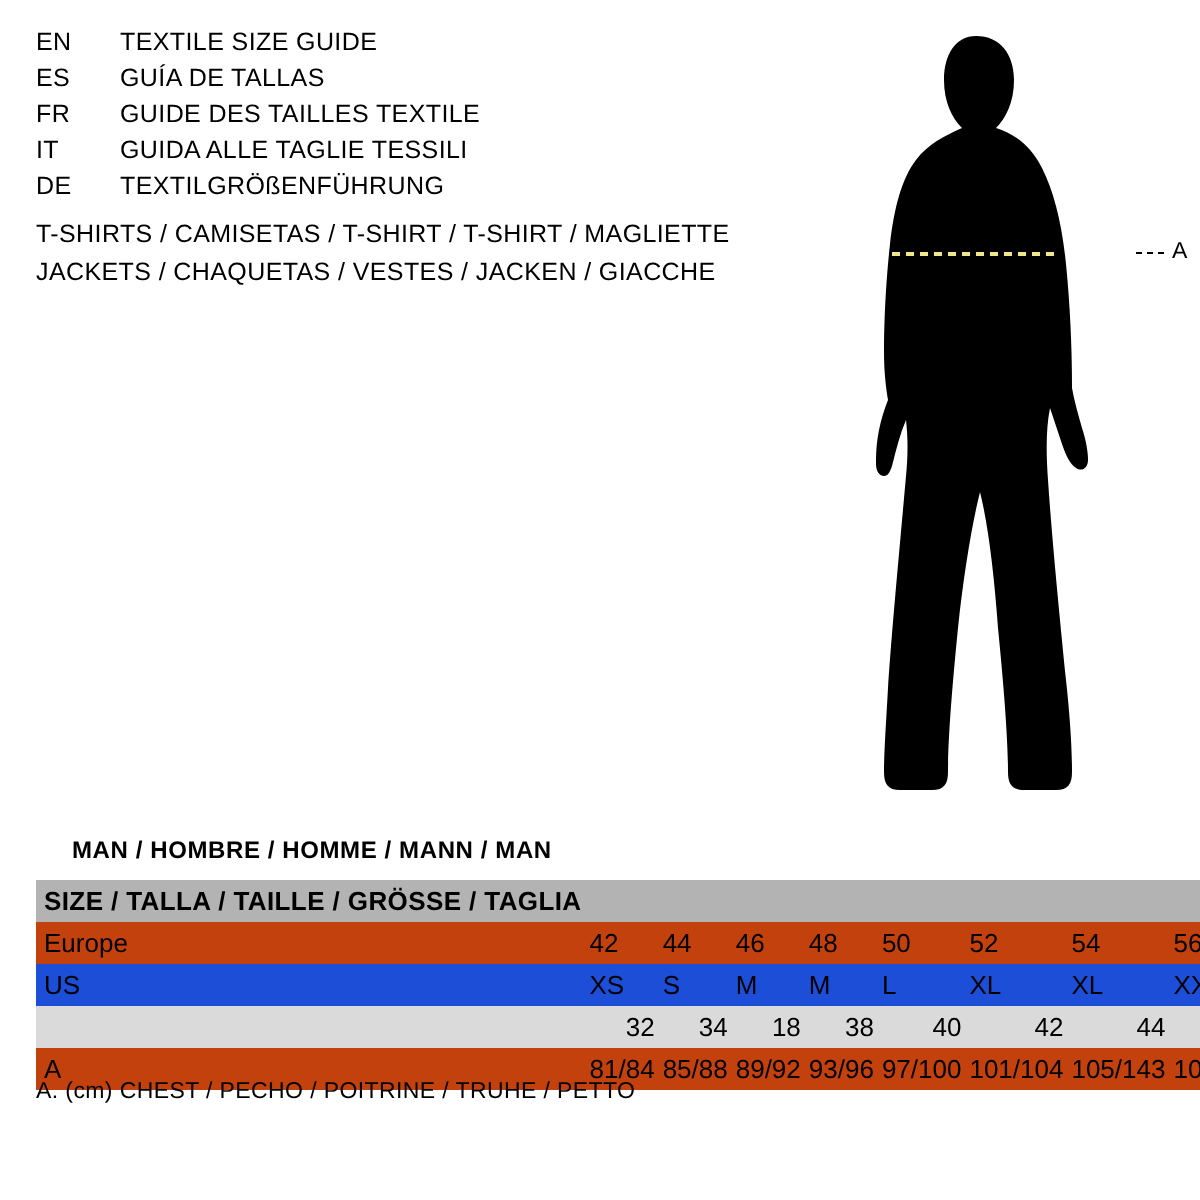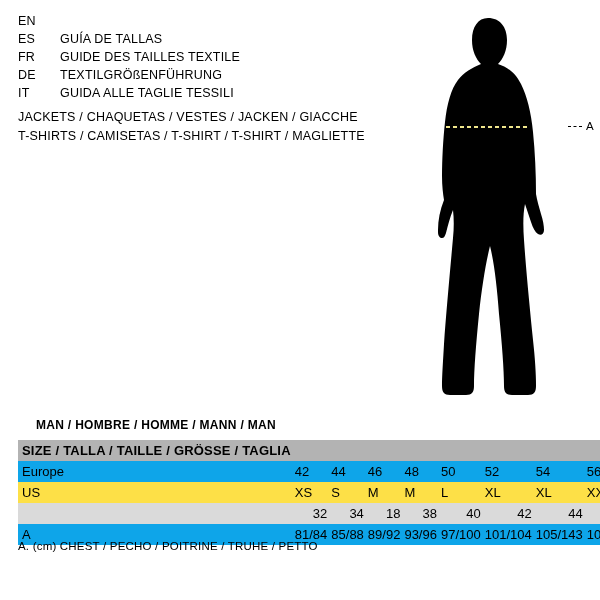--- a/index.html
+++ b/index.html
@@ -104,64 +104,65 @@
     text-align: left;
     padding: 3px 0 3px 4px;
     font-weight: normal;
     white-space: nowrap;
   }
   thead th {
     background: #b3b3b3;
     font-weight: bold;
     letter-spacing: 0.2px;
   }
-  tbody tr.shade-light td { background: #0ea5e9; }
-  tbody tr.shade-dark td { background: #fde047; }
+  tbody tr.shade-light td { background: #c2410c; }
+  tbody tr.shade-dark td { background: #1d4ed8; }
   tbody tr.shade-mid td { background: #dadada; text-align: right; }
   td.label-col, th.label-col { width: 86px; }
   td.val, th.val { width: 68px; }
 
   .footnote {
     position: absolute;
     left: 18px;
     top: 540px;
     font-size: 11.5px;
     letter-spacing: 0.2px;
   }
 </style>
 </head>
 <body>
 
 <div class="page">
 
   <div class="lang-block">
     <div class="lang-row">
       <span class="lang-code">EN</span>
+      <span class="lang-text">TEXTILE SIZE GUIDE</span>
     </div>
     <div class="lang-row">
       <span class="lang-code">ES</span>
       <span class="lang-text">GUÍA DE TALLAS</span>
     </div>
     <div class="lang-row">
       <span class="lang-code">FR</span>
       <span class="lang-text">GUIDE DES TAILLES TEXTILE</span>
     </div>
     <div class="lang-row">
+      <span class="lang-code">IT</span>
+      <span class="lang-text">GUIDA ALLE TAGLIE TESSILI</span>
+    </div>
+    <div class="lang-row">
       <span class="lang-code">DE</span>
       <span class="lang-text">TEXTILGRÖßENFÜHRUNG</span>
     </div>
-    <div class="lang-row">
-      <span class="lang-code">IT</span>
-      <span class="lang-text">GUIDA ALLE TAGLIE TESSILI</span>
-    </div>
   </div>
 
   <div class="cat-block">
+    <div class="cat-line">T-SHIRTS / CAMISETAS / T-SHIRT / T-SHIRT / MAGLIETTE</div>
     <div class="cat-line">JACKETS / CHAQUETAS / VESTES / JACKEN / GIACCHE</div>
-    <div class="cat-line">T-SHIRTS / CAMISETAS / T-SHIRT / T-SHIRT / MAGLIETTE</div>
   </div>
 
   <div class="figure">
     <svg width="170" height="385" viewBox="0 0 170 385">
       <path fill="#000000" d="
         M68,4
         C58,4 52,13 52,26
         C52,37 56,45 61,50
         C52,54 44,58 38,66
         C31,75 27,90 25,108

